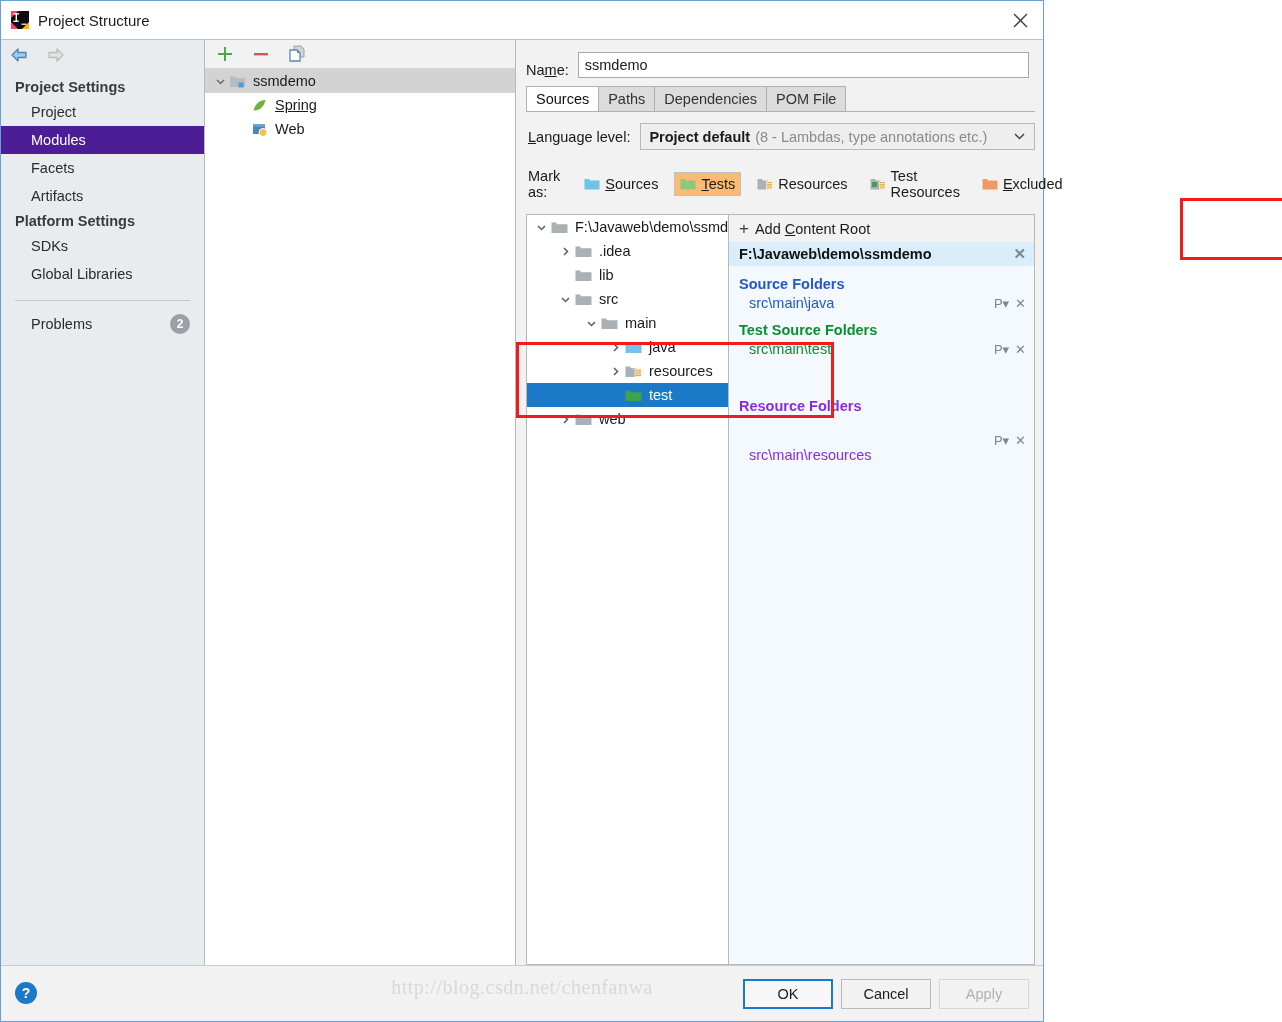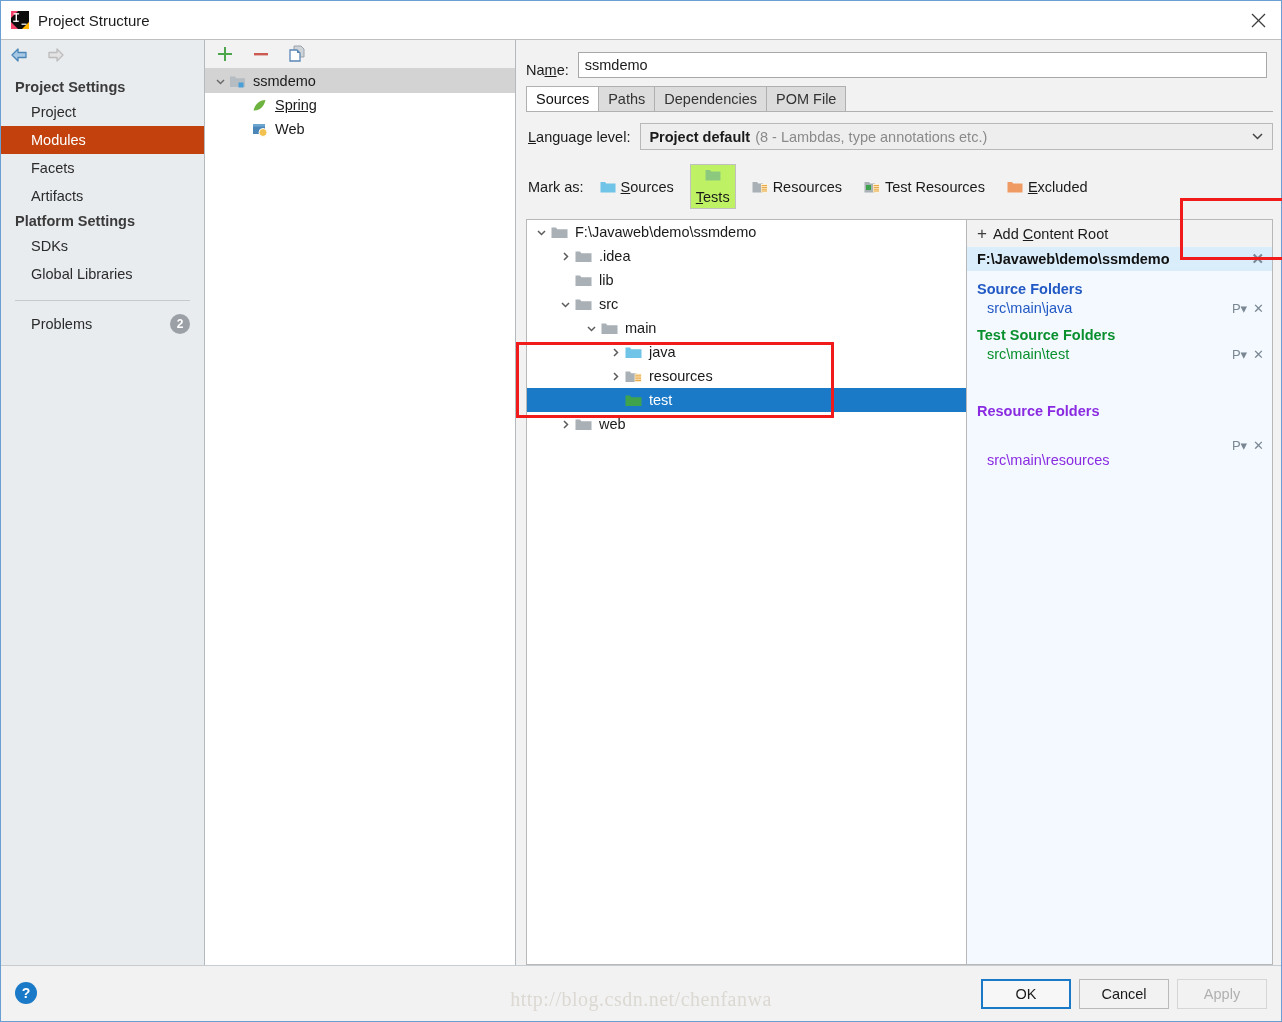--- a/index.html
+++ b/index.html
@@ -7,21 +7,21 @@
     margin: 0; padding: 0;
     width: 1282px; height: 1022px;
     font-family: "Liberation Sans", sans-serif;
     font-size: 14px;
     color: #1a1a1a;
     overflow: hidden;
     background: #ffffff;
   }
   #dialog {
     position: relative;
-    width: 1282px; height: 1022px;
+    width: 1044px; height: 1022px;
     background: #ffffff;
     border: 1px solid #6a9fd4;
     display: flex;
     flex-direction: column;
   }
   
   #titlebar {
     height: 38px;
     flex: 0 0 38px;
     display: flex;
@@ -82,21 +82,21 @@
     padding: 3px 0 3px 14px;
   }
   .sb-item {
     font-size: 14.5px;
     color: #2b2b2b;
     padding: 3px 0 3px 30px;
     line-height: 22px;
     cursor: default;
   }
   .sb-item.selected {
-    background: #c2410c;
+    background: #4c1d95;
     color: #ffffff;
   }
   .sb-sep {
     height: 1px;
     background: #c5cace;
     margin: 12px 14px 10px 14px;
   }
   .sb-problems {
     display: flex;
     align-items: center;
@@ -227,33 +227,32 @@
   }
   #lang-combo .strong { font-weight: bold; color: #1a1a1a; }
   #lang-combo .dim { color: #8a8a8a; margin-left: 5px; }
   #lang-combo .caret { margin-left: auto; color: #444; font-size: 12px; }
   #markas-row {
     display: flex; align-items: center;
     gap: 10px;
     padding: 14px 0 10px 2px;
     position: relative;
   }
-  #markas-row .lbl { font-size: 14.5px; margin-right: 0; }
+  #markas-row .lbl { font-size: 14.5px; margin-right: 8px; }
   .mark-btn {
     display: flex; align-items: center;
     gap: 5px;
     font-size: 14.5px;
     padding: 3px 5px;
     cursor: default;
     border: 1px solid transparent;
   }
   .mark-btn.hovered {
-    background: #bef264;
+    background: #fdba74;
     border: 1px solid #c0c0c0;
-    flex-direction: column;
   }
   .mk-ico { width: 16px; height: 14px; flex: 0 0 16px; }
   .u { text-decoration: underline; }
   
   #panes {
     flex: 1 1 auto;
     display: flex;
     min-height: 0;
     border: 1px solid #b8b8b8;
     background: #ffffff;
@@ -383,21 +382,21 @@
     cursor: default;
   }
   .dlg-btn.default {
     border: 2px solid #1a7ac7;
     background: #f7f7f7;
   }
   .dlg-btn.disabled { color: #b0b0b0; border-color: #d6d6d6; }
   #watermark {
     position: absolute;
     left: 0; right: 0;
-    bottom: 10px;
+    bottom: 22px;
     text-align: center;
     font-family: "Liberation Serif", serif;
     font-size: 20px;
     color: #dcd8d2;
     pointer-events: none;
     letter-spacing: 0.5px;
   }
   
   .redbox {
     position: absolute;

